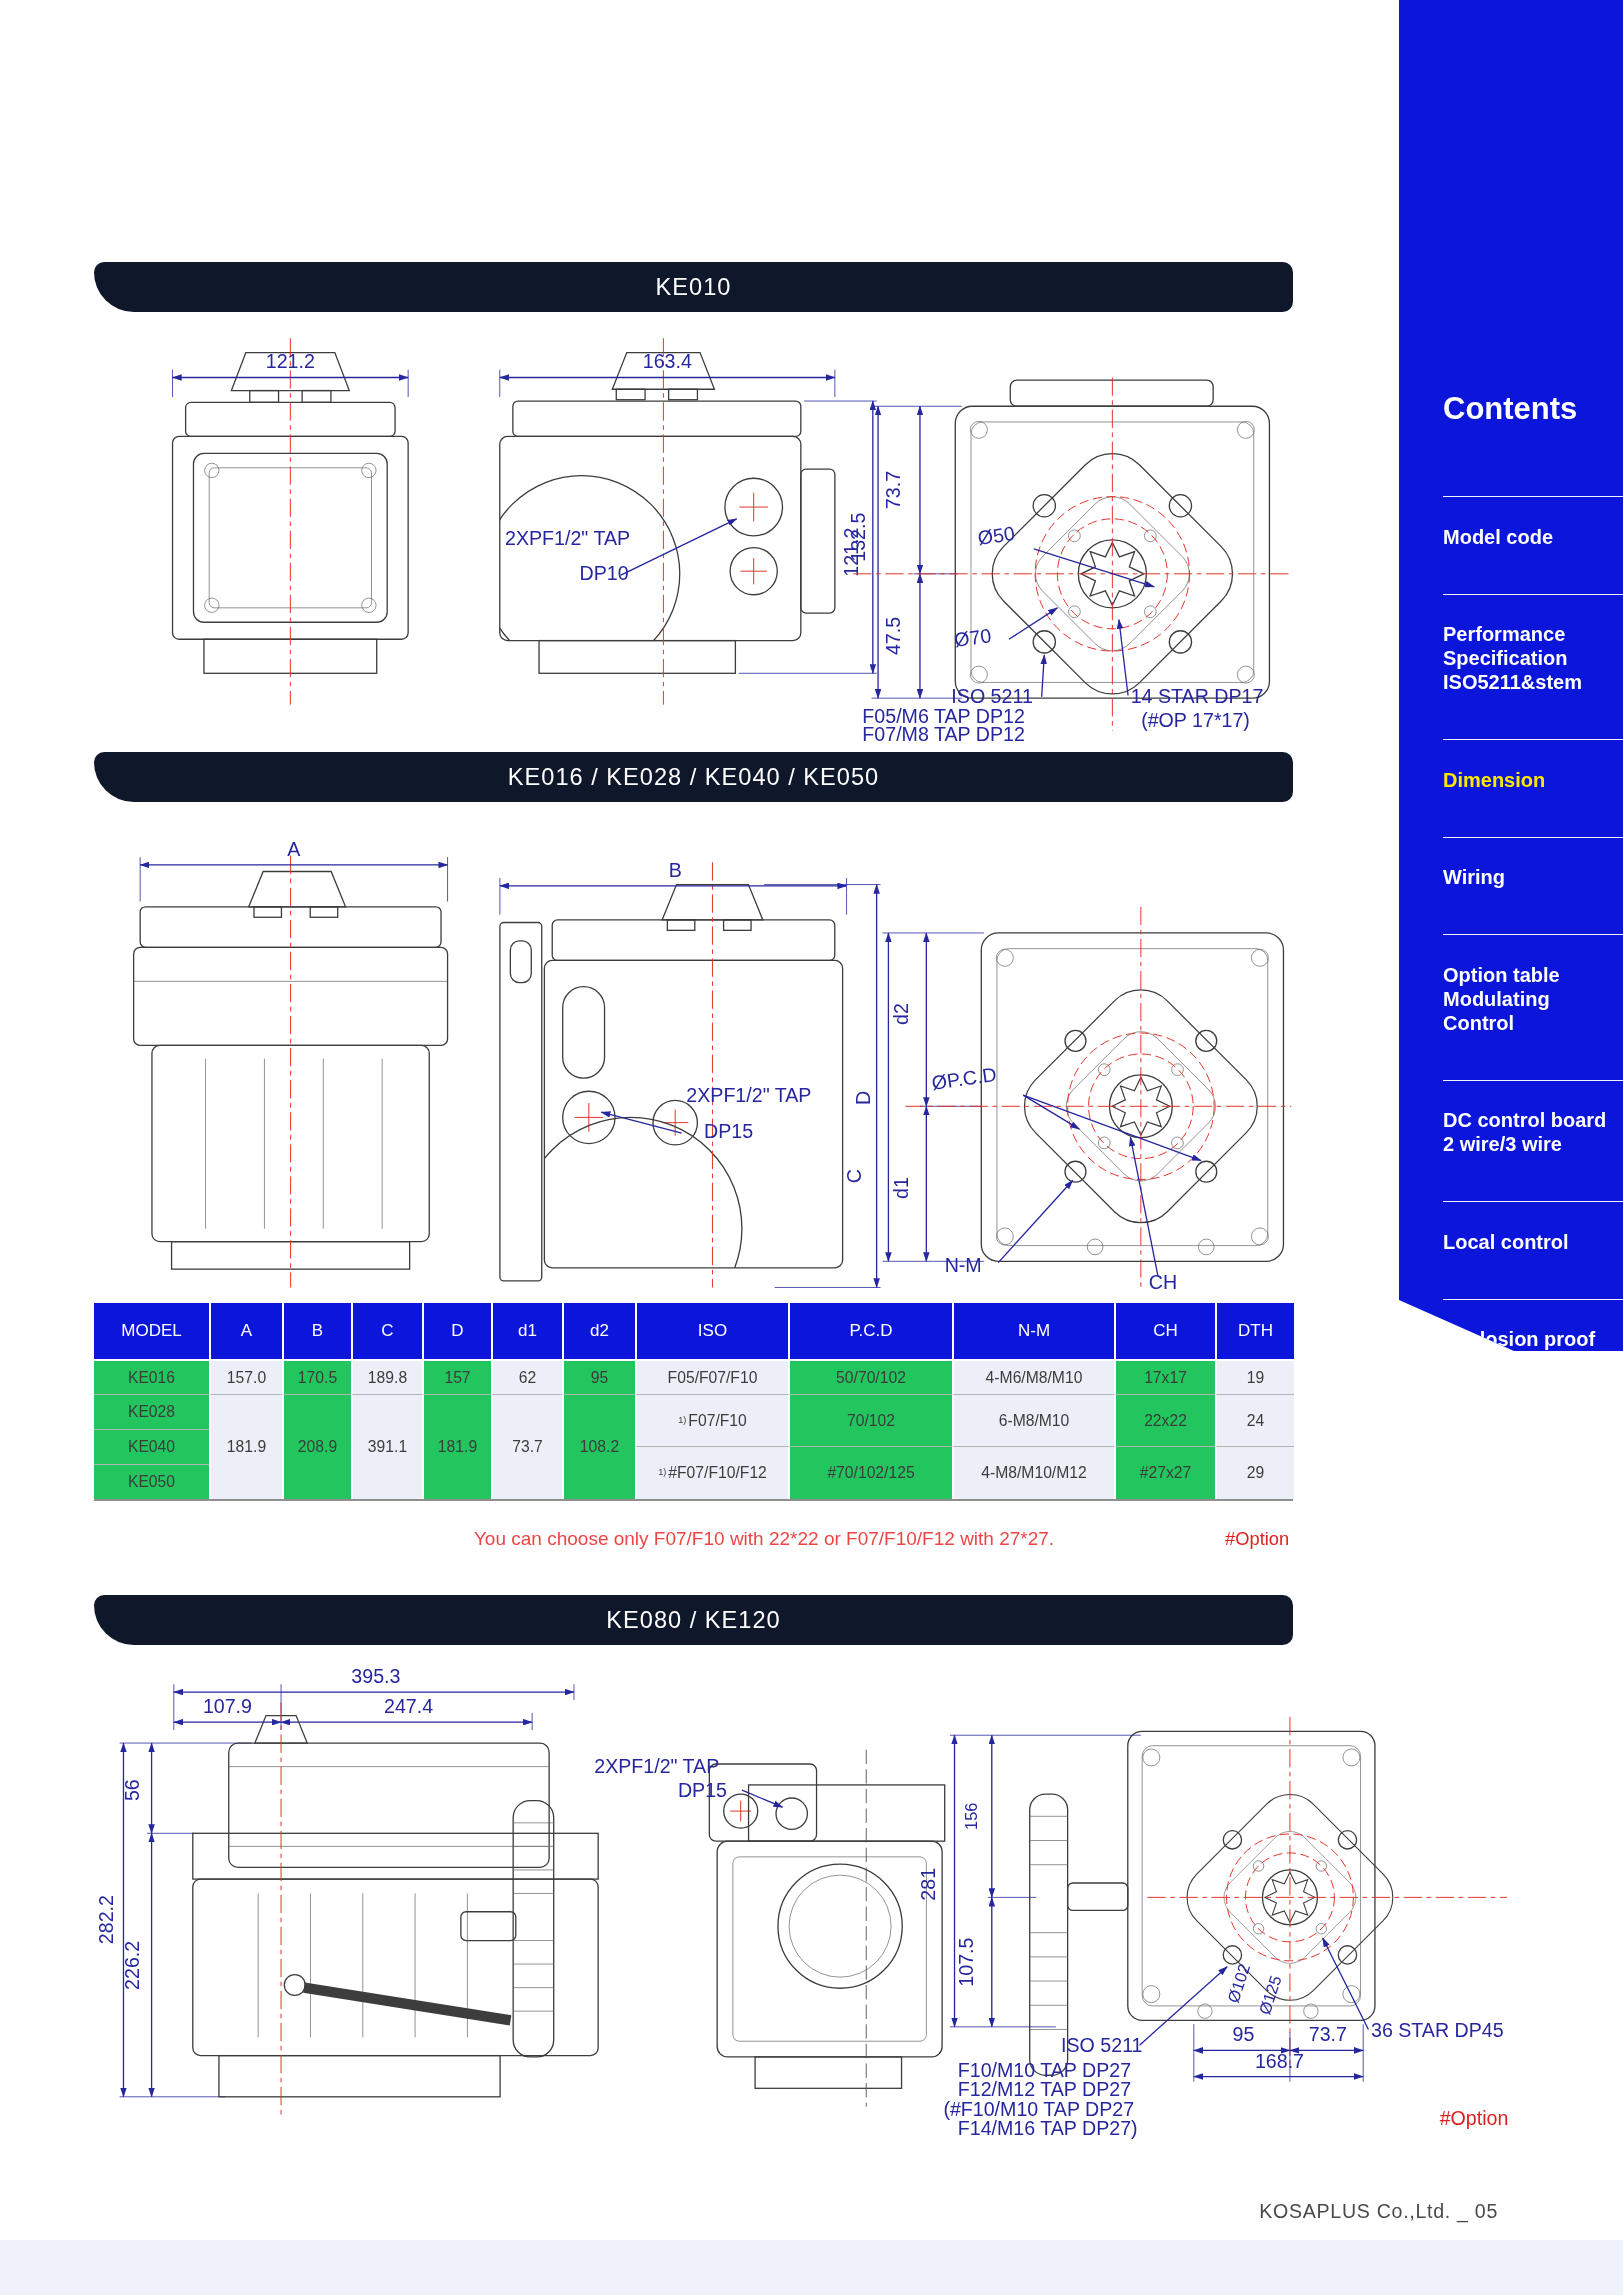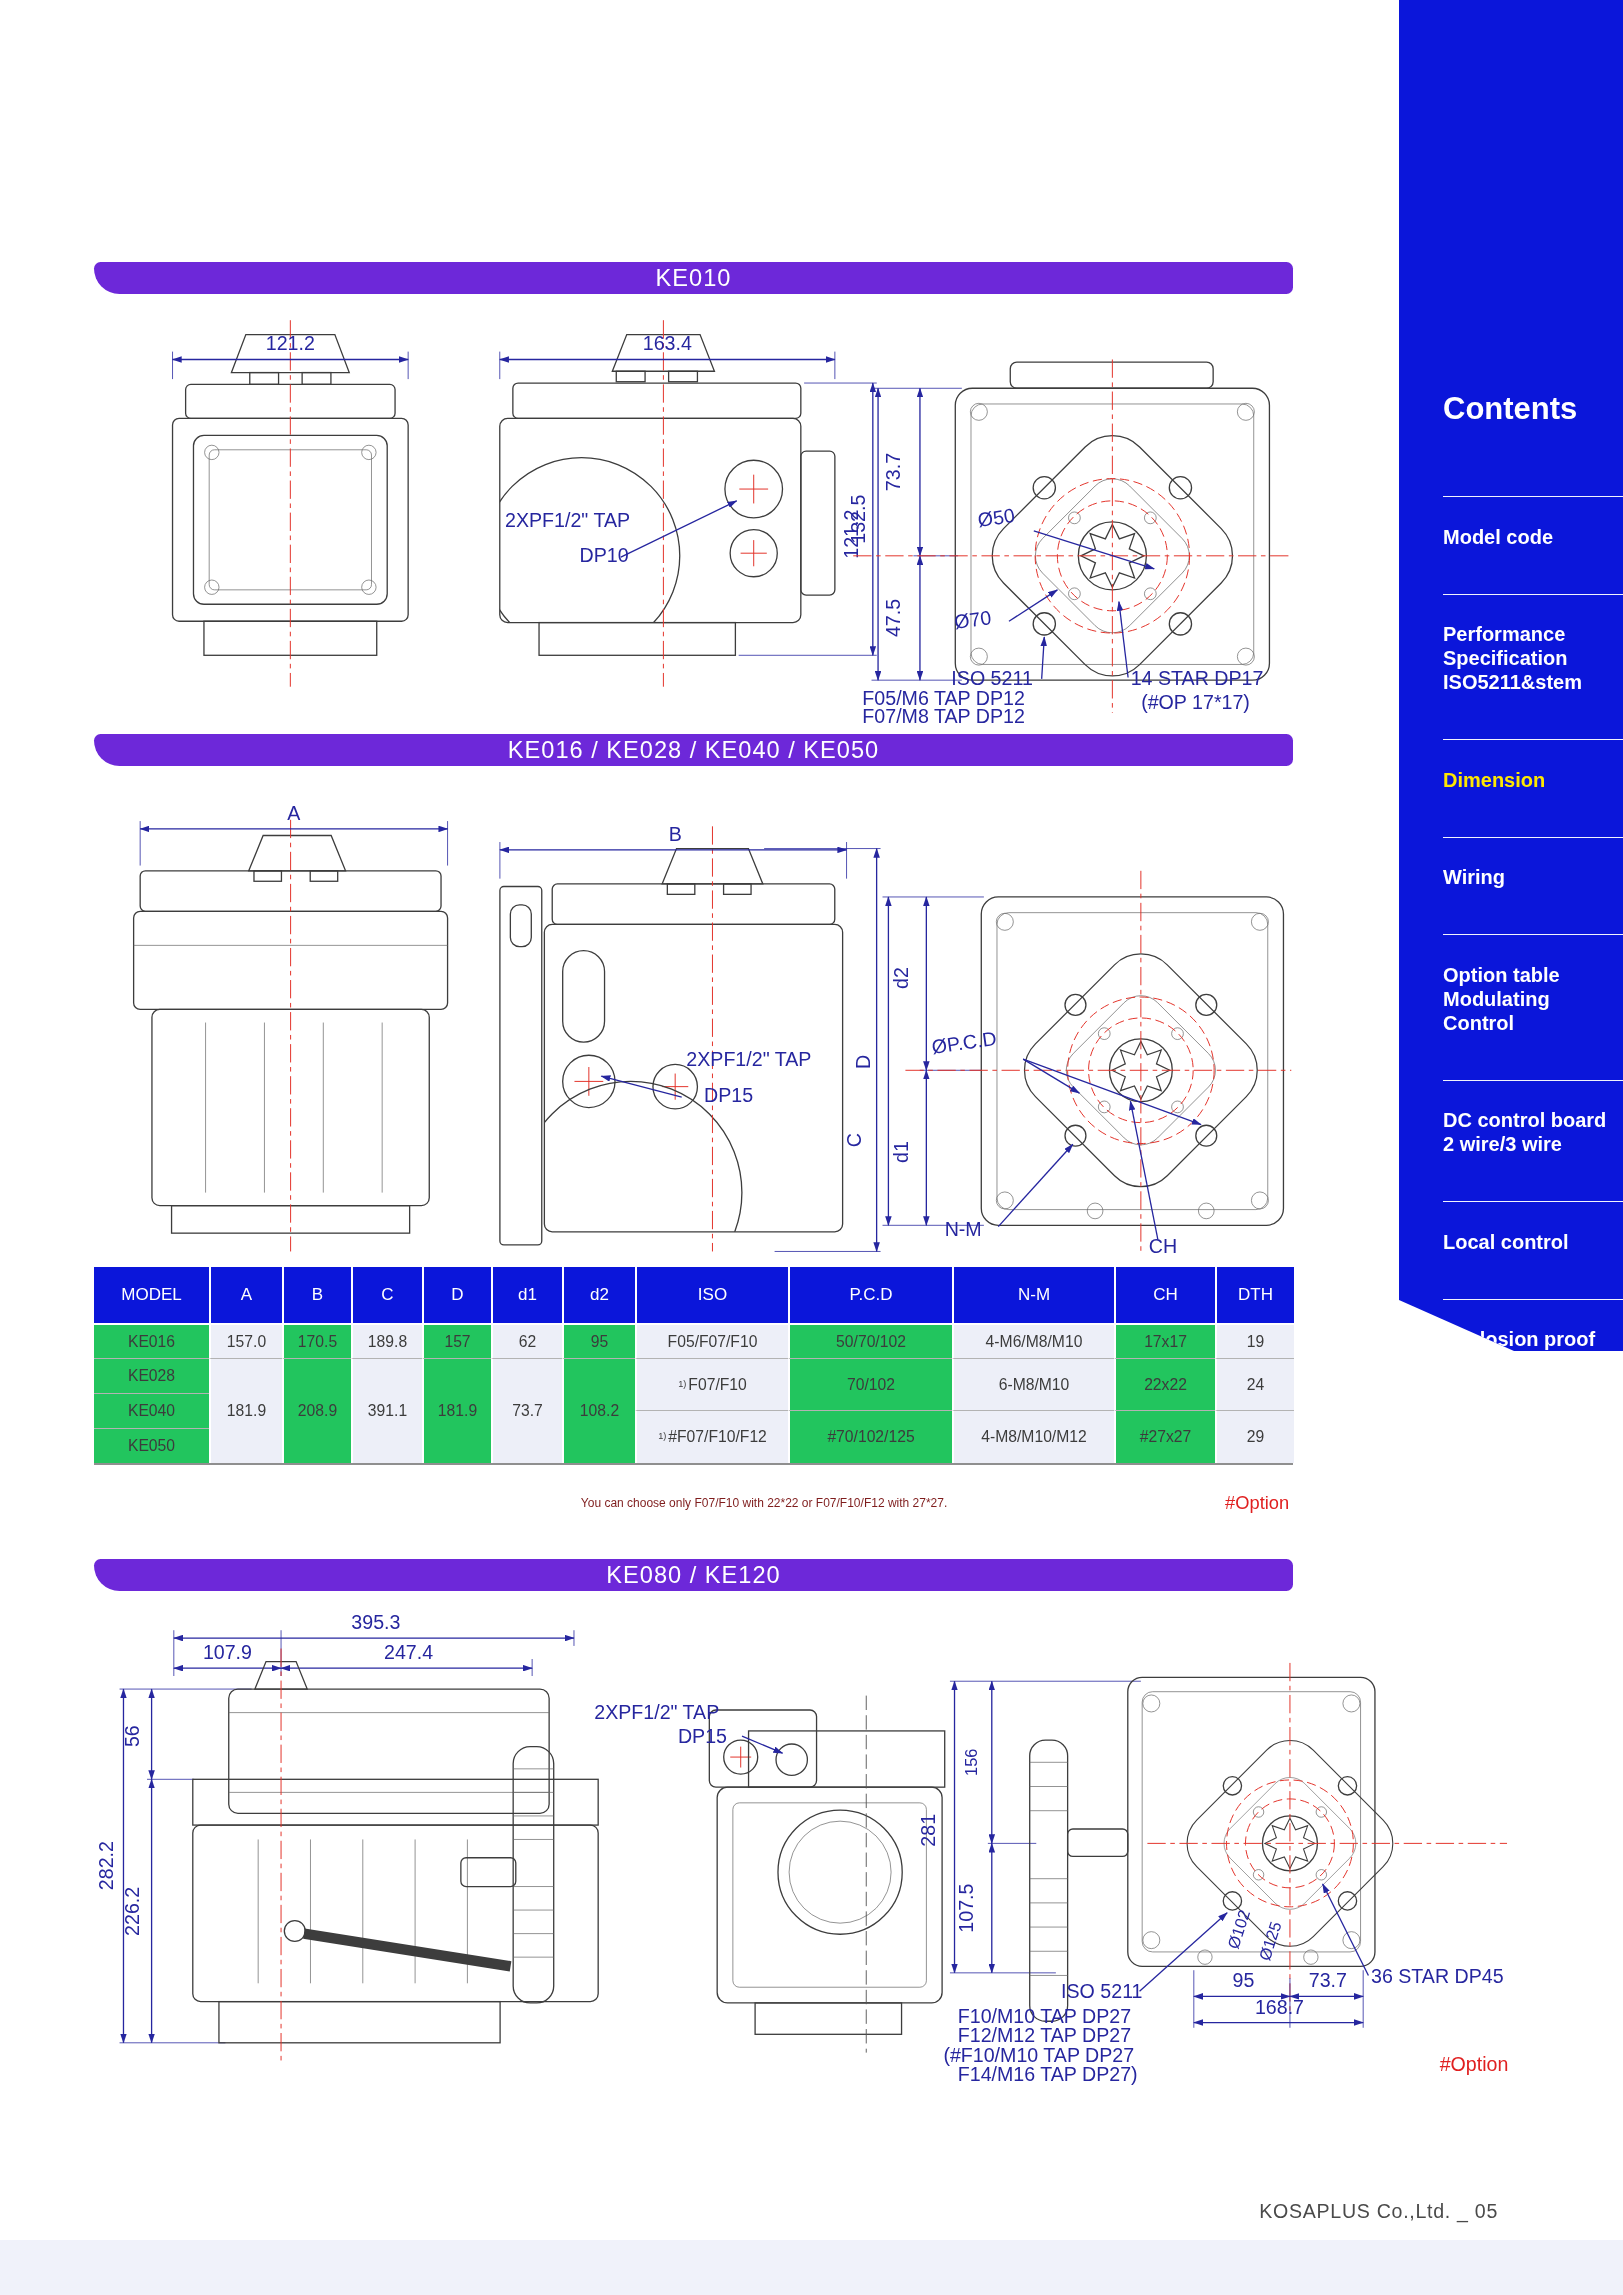--- a/index.html
+++ b/index.html
@@ -5,21 +5,21 @@
   html,body{margin:0;padding:0;}
   body{
     width:1623px;height:2295px;position:relative;background:#ffffff;
     font-family:"Liberation Sans",sans-serif;overflow:hidden;
   }
   .content{width:1199px;margin-left:94px;}
   .spacer-top{height:262px;}
 
   
   .banner{
-    height:32px;background:#6d28d9;color:#fff;
+    height:50px;background:#0f172a;color:#fff;
     display:flex;align-items:center;justify-content:center;
     font-size:23.6px;letter-spacing:1px;
     border-radius:10.5px 10.5px 10.5px 41px;
   }
   .banner.b2{margin-top:8px;}
   .banner.b3{margin-top:42px;}
 
   
   svg{display:block;}
   .drw{margin:0;}
@@ -56,21 +56,21 @@
     background:#22c55e;color:#3c3c3c;font-size:15.7px;
     display:flex;align-items:center;justify-content:center;
     border-left:2.6px solid #fff;border-top:0.7px solid #b3b3b3;
   }
   .tint{background:#edeff8;}
   .cfirst{border-left:none;}
   .tw{border-top:2.6px solid #fff;}
   .bc sup{font-size:9.2px;margin-right:2px;line-height:1;}
 
   .note-row{display:flex;align-items:center;margin-top:23.6px;height:29px;}
-  .note{flex:1;text-align:center;padding-left:209px;font-size:12px;color:#7f1d1d;}
+  .note{flex:1;text-align:center;padding-left:209px;font-size:19px;color:#ef4444;}
   .opt{font-size:18.3px;color:#e02020;padding-right:3.9px;}
 
   
   .sidebar{
     position:absolute;top:0;right:0;width:224px;height:1351px;
     background:#0b16da;color:#fff;box-sizing:border-box;
     padding:393px 0 0 44px;
     clip-path:polygon(0 0,100% 0,100% 100%,115px 100%,0 calc(100% - 51px));
   }
   .sb-title{font-size:31px;font-weight:bold;margin:0 0 72px 0;line-height:1;}

